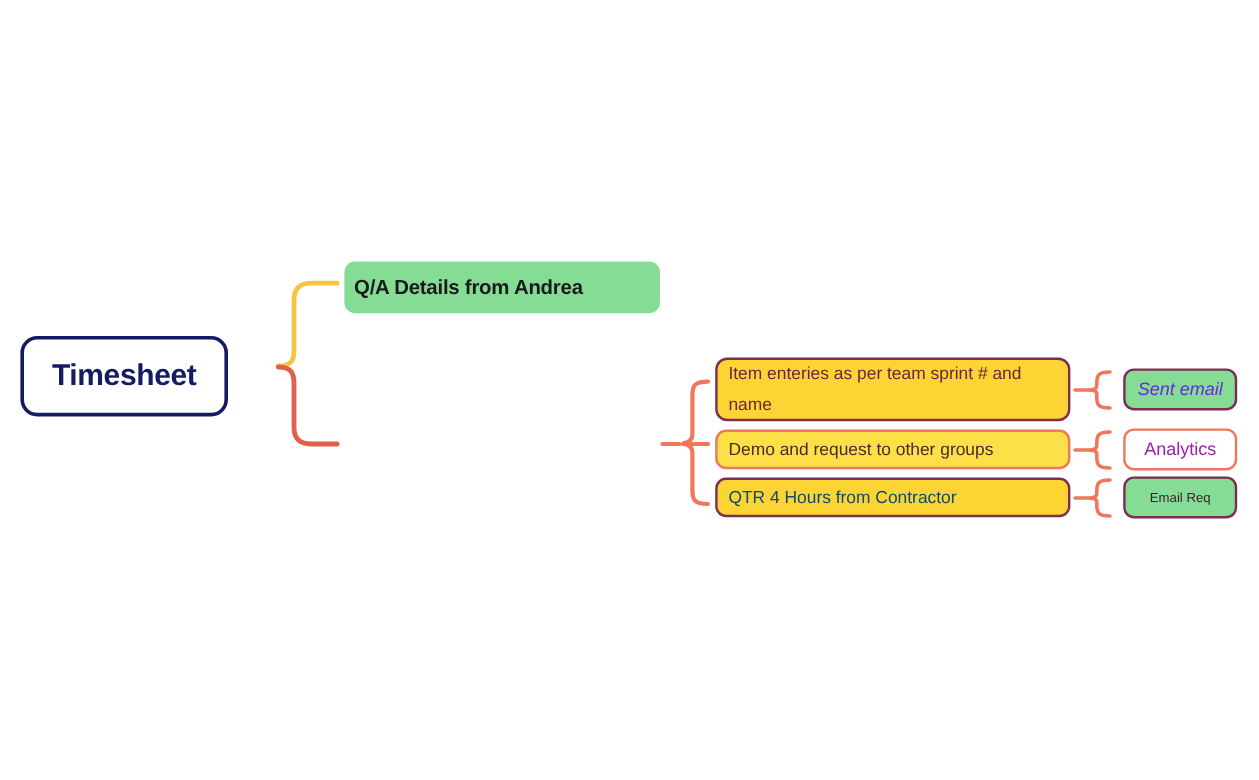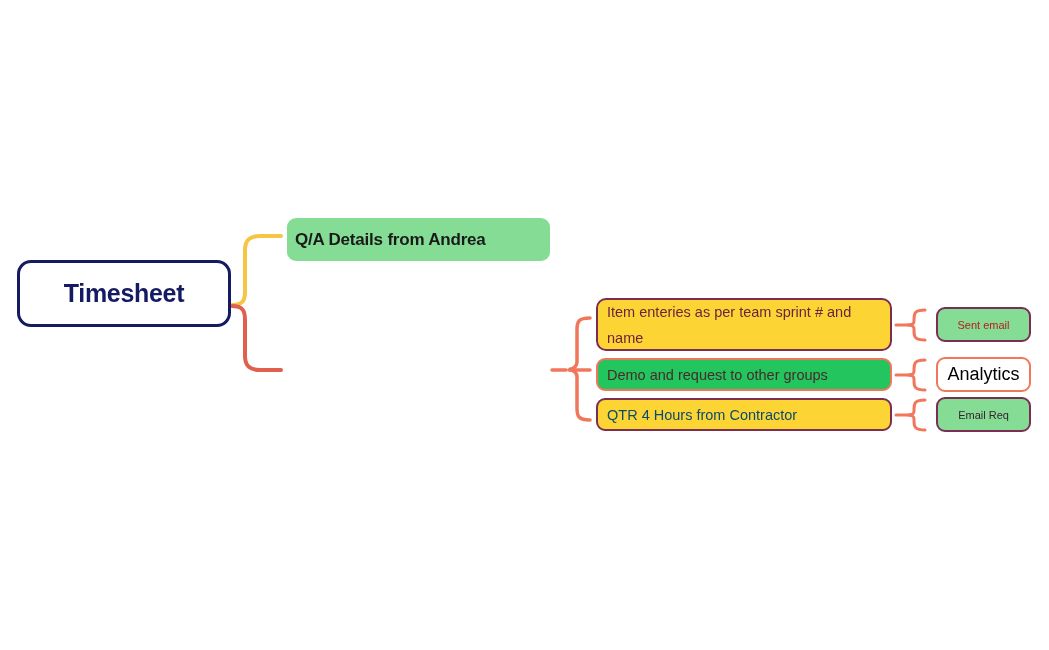--- a/index.html
+++ b/index.html
@@ -31,22 +31,22 @@
     display: flex;
     align-items: center;
     justify-content: flex-start;
     border-radius: 10px;
     white-space: pre-wrap;
   }
 
   
   .node-root {
     left: 17px;
-    top: 260px;
-    width: 214px;
+    top: 280px;
+    width: 173px;
     height: 67px;
     background: #ffffff;
     border: 3px solid #141B62;
     border-radius: 14px;
     justify-content: center;
     color: #141B62;
     font-size: 25px;
     font-weight: bold;
     letter-spacing: -0.3px;
   }
@@ -94,21 +94,21 @@
     color: #6B2340;
     font-size: 14.5px;
     line-height: 26px;
     align-items: center;
   }
   .node-demo {
     left: 596px;
     top: 358px;
     width: 296px;
     height: 33px;
-    background: #22c55e;
+    background: #fde047;
     border: 2.5px solid #F0775B;
     border-radius: 9px;
     padding-left: 9px;
     color: #4a2a2a;
     font-size: 14.5px;
   }
   .node-qtr {
     left: 596px;
     top: 398px;
     width: 296px;
@@ -124,34 +124,35 @@
   
   .node-sent {
     left: 936px;
     top: 307px;
     width: 95px;
     height: 35px;
     background: #85DD95;
     border: 2.5px solid #7B2D52;
     border-radius: 9px;
     justify-content: center;
-    color: #b91c1c;
-    font-size: 11px;
+    color: #6d28d9;
+    font-size: 15px;
+    font-style: italic;
   }
   .node-analytics {
     left: 936px;
     top: 357px;
     width: 95px;
     height: 35px;
     background: #ffffff;
     border: 2.5px solid #F0775B;
     border-radius: 9px;
     justify-content: center;
-    color: #000000;
-    font-size: 18px;
+    color: #a21caf;
+    font-size: 15px;
   }
   .node-emailreq {
     left: 936px;
     top: 397px;
     width: 95px;
     height: 35px;
     background: #85DD95;
     border: 2.5px solid #7B2D52;
     border-radius: 9px;
     justify-content: center;

